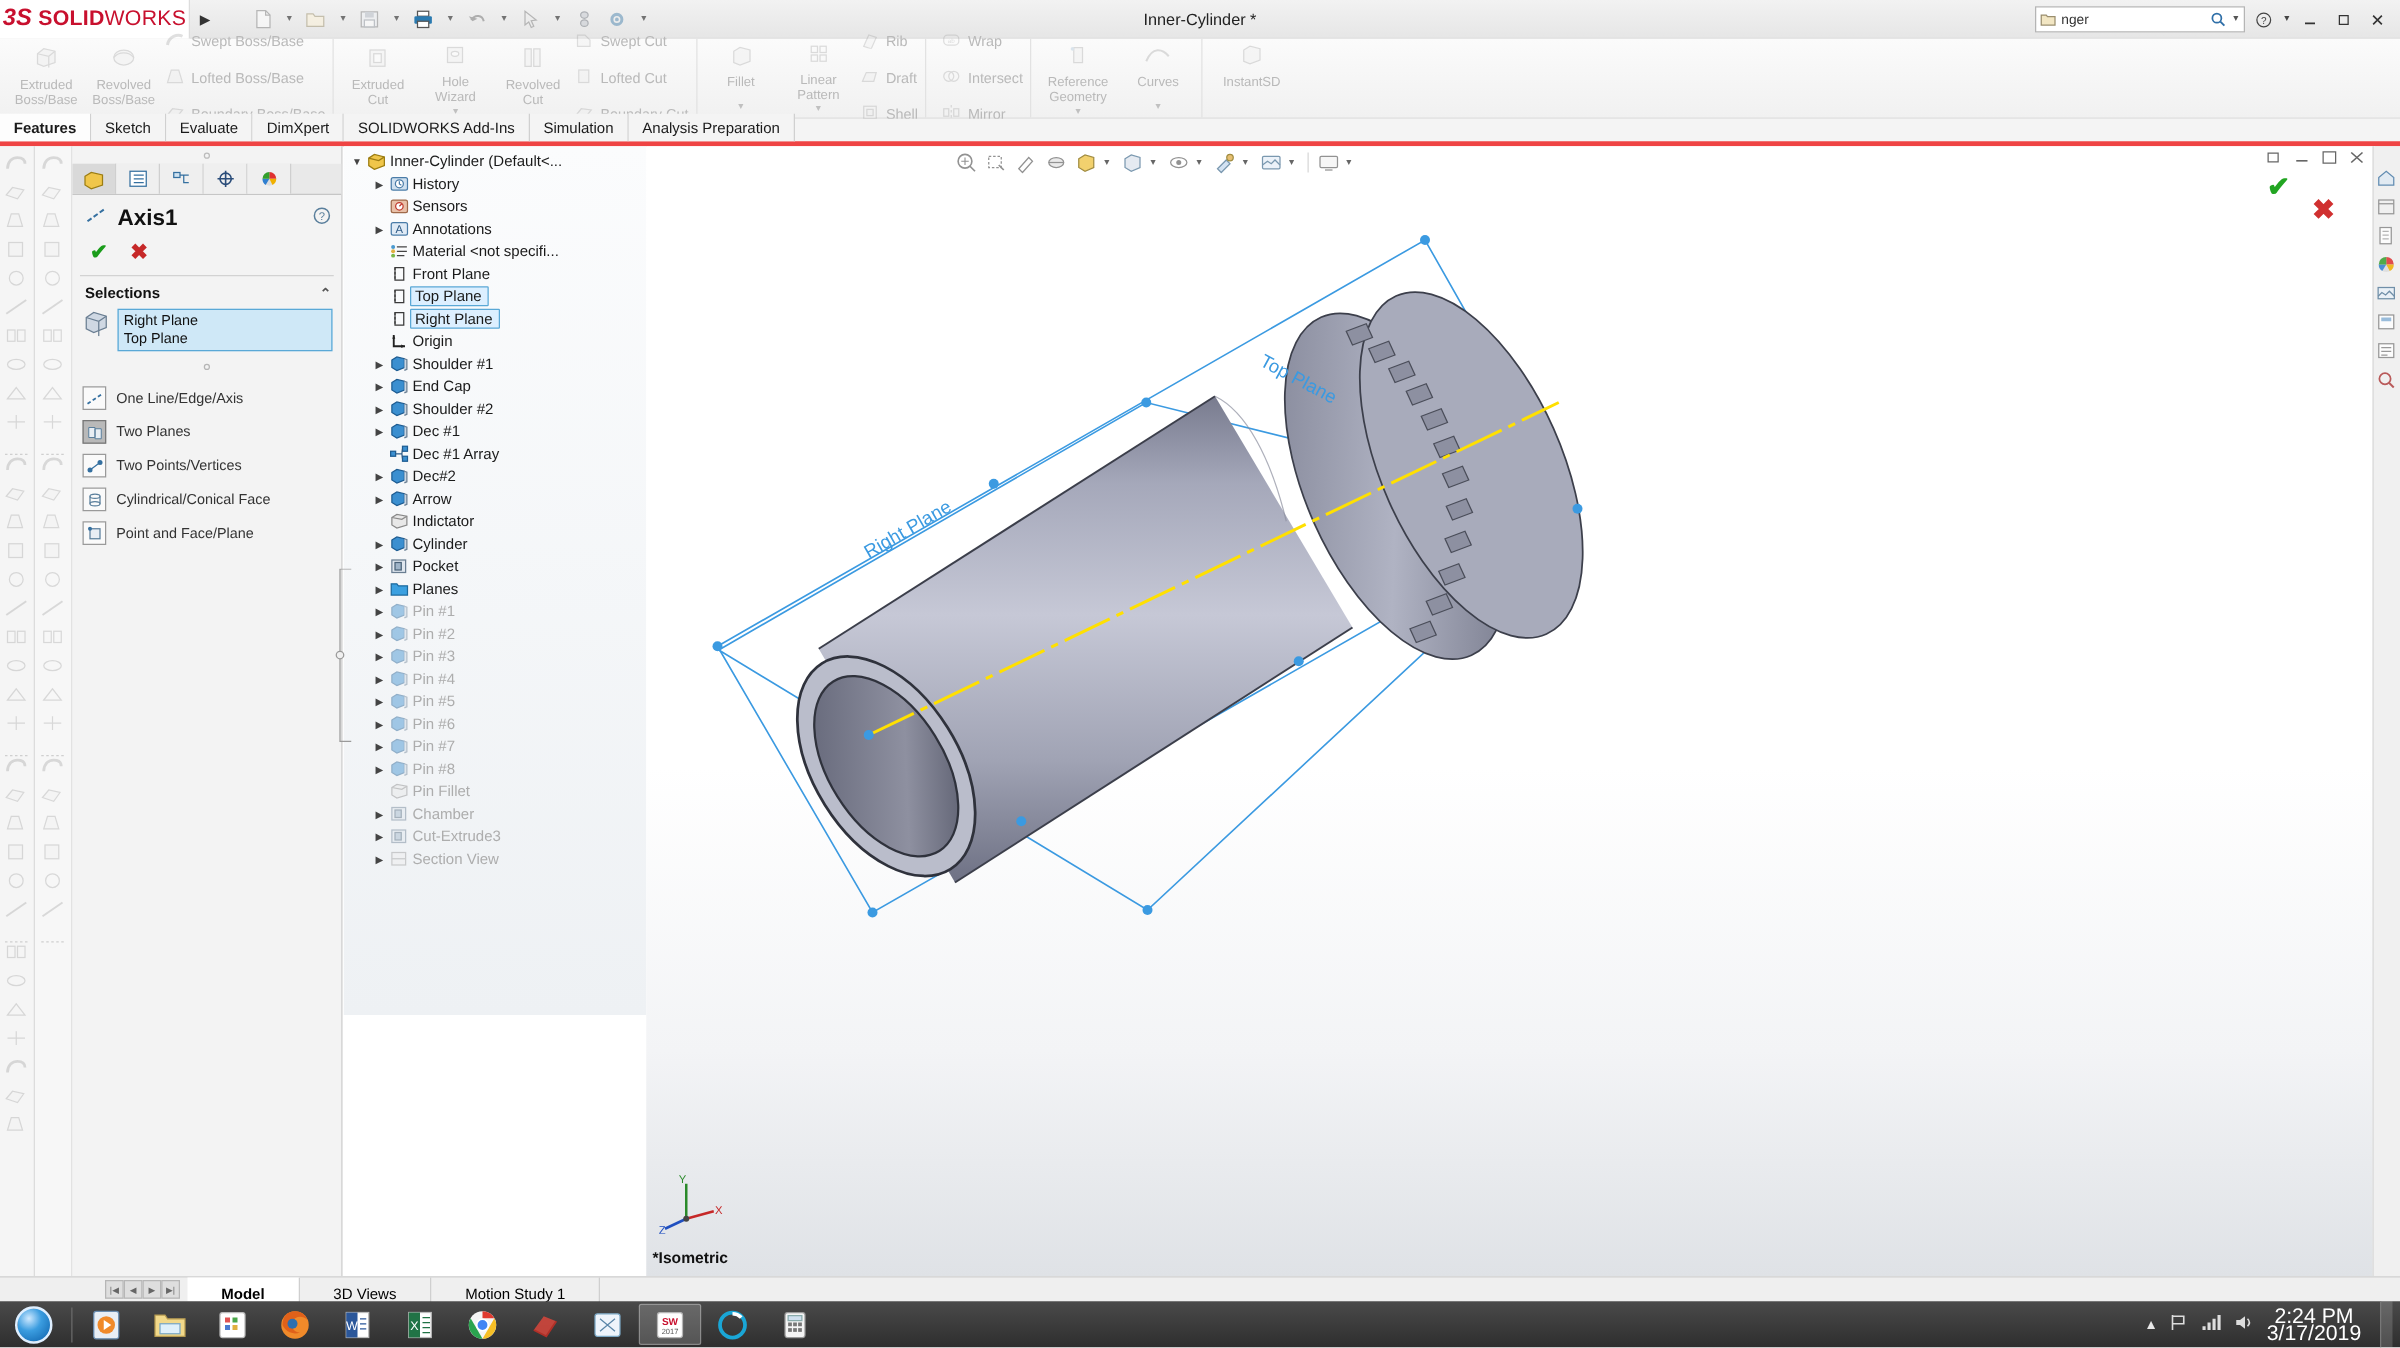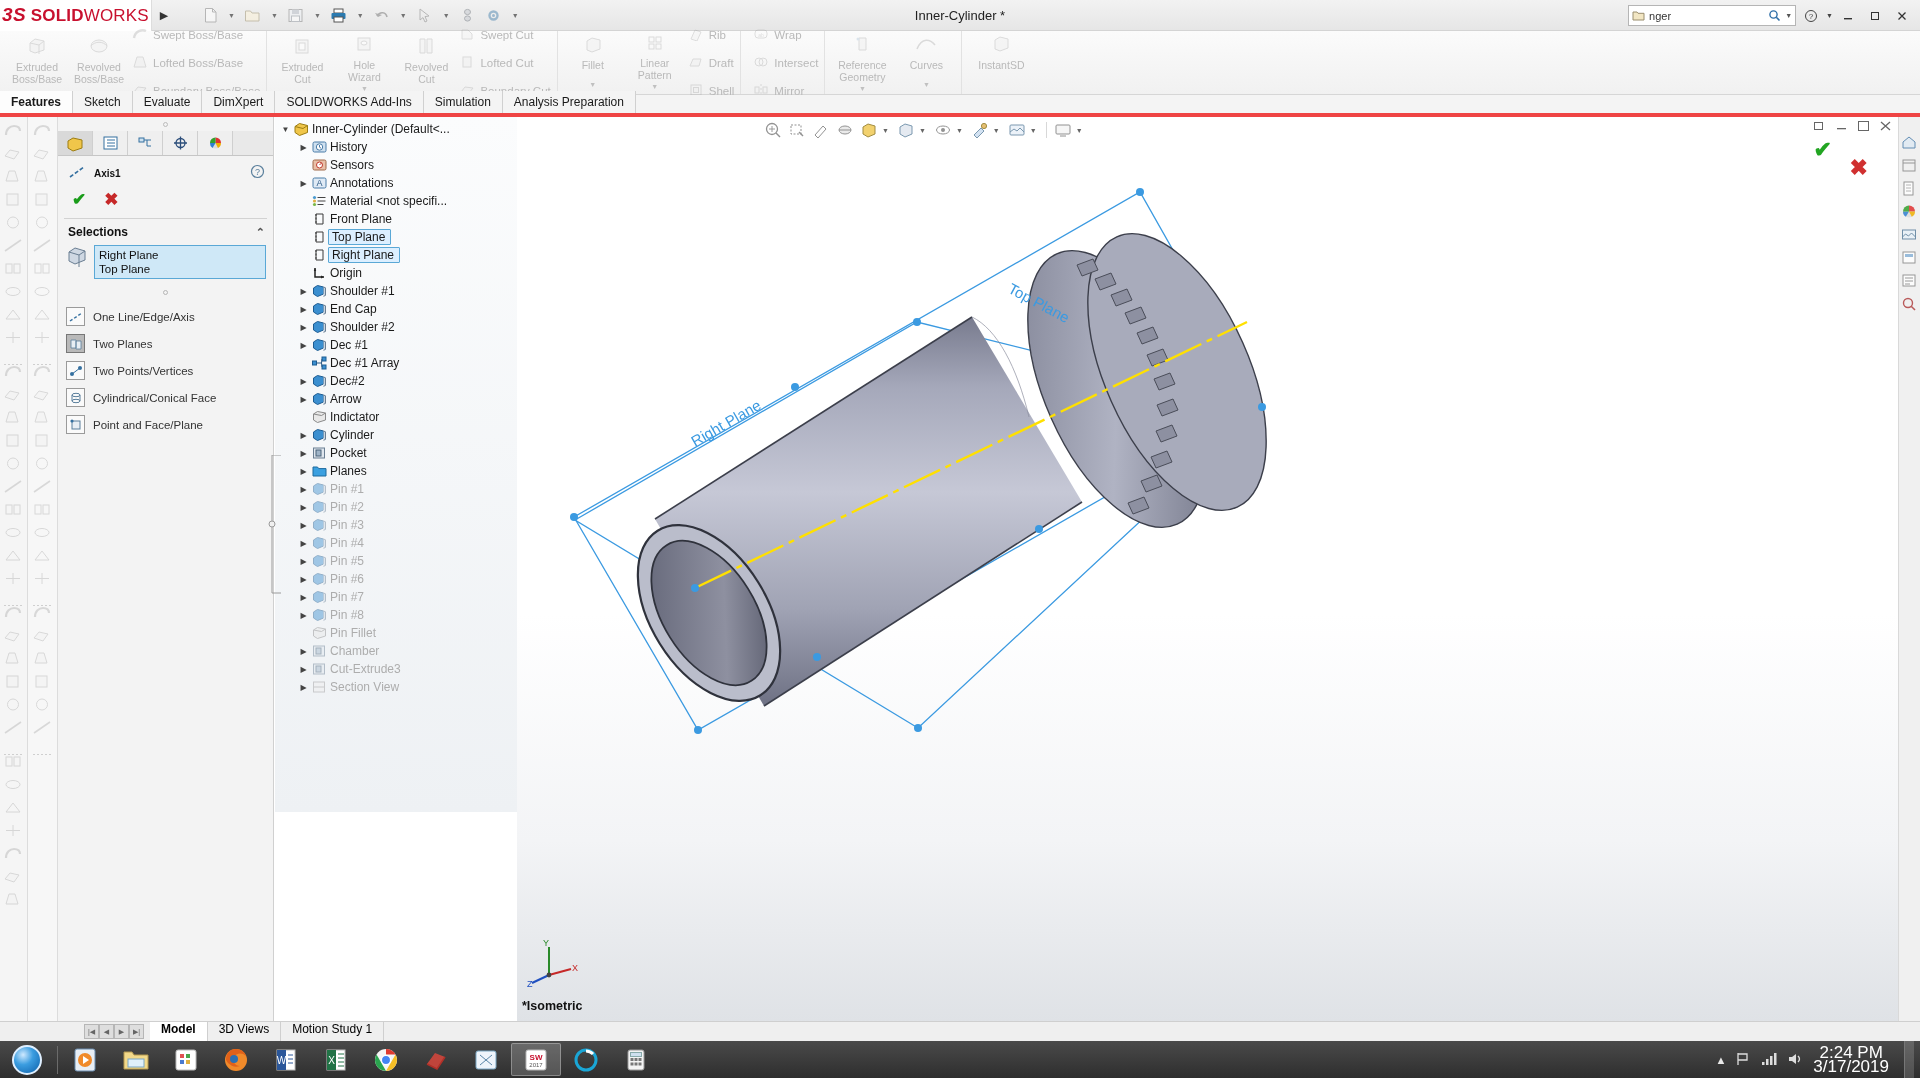--- a/index.html
+++ b/index.html
@@ -110,21 +110,21 @@
   .pmp-grip .dot { width:5px; height:5px; border-radius:50%; border:1px solid #bbb; }
   .pmp-tabs { display: flex; height: 25px; border-bottom: 1px solid #c6c6c6; background:#e9e9e9;}
   .pmp-tab {
     width: 35px; display: flex; align-items: center; justify-content: center;
     border-right: 1px solid #cfcfcf; background: #efefef;
   }
   .pmp-tab.active { background: #d9d9d9; }
   .pmp-head {
     display: flex; align-items: center; gap: 8px; padding: 8px 8px 4px 10px;
   }
-  .pmp-title { font-size: 10px; font-weight: bold; color: #111; }
+  .pmp-title { font-size: 18px; font-weight: bold; color: #111; }
   .pmp-help { margin-left: auto; }
   .pmp-okrow { display: flex; gap: 18px; padding: 2px 0 6px 14px; }
   .ok-check { color: #1a9c1a; font-size: 17px; font-weight: bold; }
   .ok-x { color: #c62828; font-size: 17px; font-weight: bold; }
   .pmp-sep { height: 1px; background: #d2d2d2; margin: 2px 6px 0 6px; }
   .sel-header {
     display: flex; align-items: center; padding: 6px 8px 4px 10px;
     font-size: 12px; font-weight: bold; color: #111;
   }
   .sel-header .chev { margin-left: auto; font-size: 11px; color: #555; }
@@ -200,21 +200,21 @@
   .doctabs {
     position: absolute; left: 0; top: 1021px; width: 1920px; height: 20px;
     background: #efefef; border-top: 1px solid #cfcfcf;
     display: flex; align-items: center; font-size: 12px; padding-left: 84px;
   }
   .navbtns { display: flex; margin-right: 6px; }
   .navbtns div {
     width: 15px; height: 15px; border: 1px solid #b6b6b6; background: #dedede;
     font-size: 7px; display: flex; align-items: center; justify-content: center; color:#666;
   }
-  .dtab { padding: 0 11px; height: 20px; display: flex; align-items: flex-start; border-right: 1px solid #cfcfcf;}
+  .dtab { padding: 0 27px; height: 20px; display: flex; align-items: flex-end; border-right: 1px solid #cfcfcf;}
   .dtab.active { font-weight: bold; background:#fff;}
 
   
   .taskbar {
     position: absolute; left: 0; bottom: 0; width: 1920px; height: 37px;
     background: linear-gradient(#4a4a4a, #2e2e2e);
     display: flex; align-items: center;
   }
   .start {
     width: 54px; height: 37px; display: flex; align-items: center; justify-content: center;

